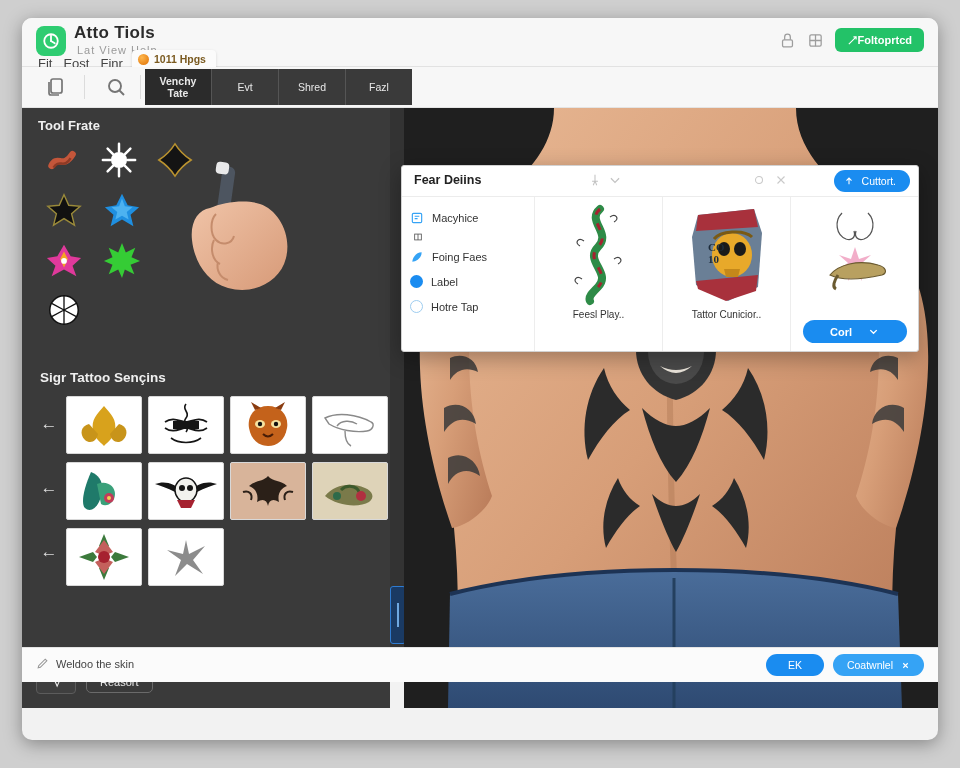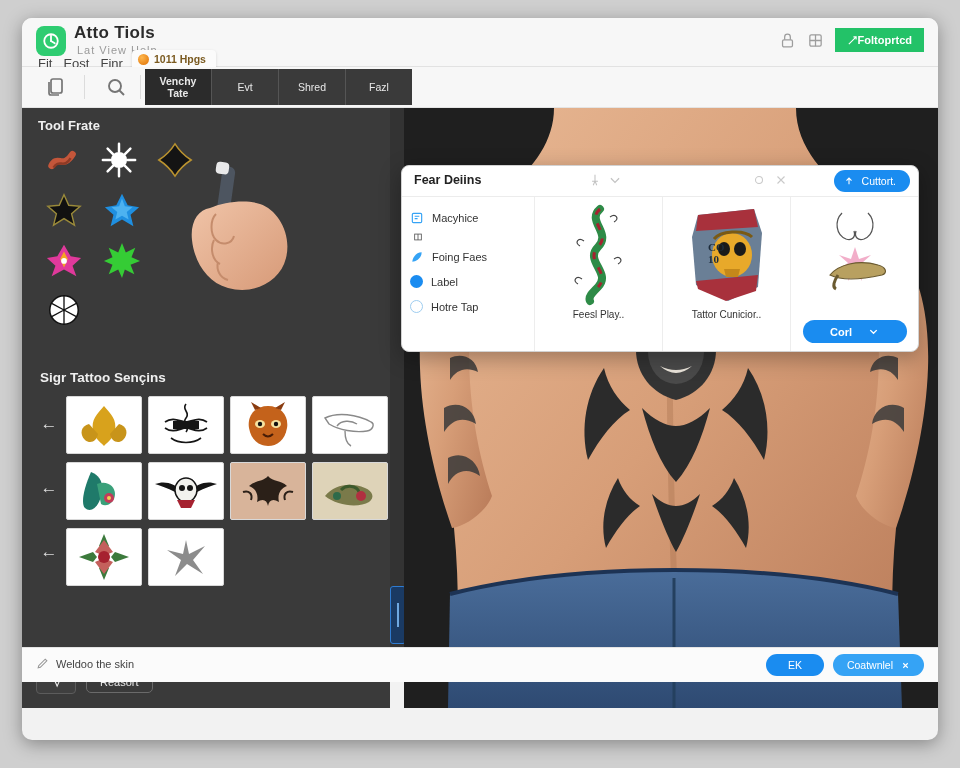--- a/index.html
+++ b/index.html
@@ -19,21 +19,21 @@
   .menubar{position:absolute;left:16px;top:38px;display:flex;gap:11px;font-size:13px;color:#444;}
   .menubar span{cursor:default;}
   .chip{position:absolute;left:110px;top:32px;background:#fbfbfb;border-radius:4px;
         padding:3px 10px 20px 6px;display:flex;align-items:center;gap:5px;
         box-shadow:0 1px 3px rgba(0,0,0,.14);}
   .chip .dot{width:11px;height:11px;border-radius:50%;
       background:radial-gradient(circle at 35% 32%,#ffb74d,#e8851a 70%);}
   .chip .txt{font-size:10.5px;color:#7a5a20;font-weight:600;}
   .tb-right{position:absolute;right:14px;top:10px;display:flex;align-items:center;gap:11px;}
   .ic{width:17px;height:17px;opacity:.55;}
-  .greenbtn{background:#23c268;color:#fff;border:none;border-radius:0;height:24px;
+  .greenbtn{background:#23c268;color:#fff;border:none;border-radius:6px;height:24px;
             padding:0 12px;font-size:11px;font-weight:600;display:flex;align-items:center;
             gap:0;cursor:pointer;font-family:inherit;}
   .greenbtn svg{width:11px;height:11px;}
 
   
   .toolbar{position:relative;height:40px;background:#f7f7f7;border-bottom:1px solid #e4e4e4;}
   .tb-icon{position:absolute;top:8px;width:24px;height:24px;opacity:.72;cursor:pointer;}
   .tb-sep{position:absolute;top:8px;width:1px;height:24px;background:#dcdcdc;}
   .tabs{position:absolute;left:123px;top:2px;display:flex;height:36px;}
   .tab{background:#3a3a3a;color:#e8e8e8;font-size:10.5px;width:60px;display:flex;
@@ -78,21 +78,21 @@
   .dragh{position:absolute;left:368px;top:478px;width:14px;height:56px;background:#1a3a63;
          border:1px solid #2e7bd1;border-radius:3px;cursor:col-resize;}
   .dragh:after{content:"";position:absolute;left:6px;top:16px;width:2px;height:24px;background:#6fa8e0;}
 
   
   .canvas{position:absolute;left:382px;top:0;right:0;height:600px;overflow:hidden;background:#222;}
   .canvas svg{width:100%;height:100%;display:block;}
 
   
   .dialog{position:absolute;left:379px;top:57px;width:516px;height:185px;background:#fff;
-          border:1px solid #d2d2d2;border-radius:8px;box-shadow:0 6px 22px rgba(0,0,0,.3);}
+          border:1px solid #d2d2d2;border-radius:3px;box-shadow:0 6px 22px rgba(0,0,0,.3);}
   .dlg-head{position:relative;height:30px;border-bottom:1px solid #ececec;}
   .dlg-title{position:absolute;left:12px;top:7px;font-size:12.5px;font-weight:700;color:#222;}
   .dlg-c{position:absolute;top:7px;width:14px;height:14px;opacity:.45;cursor:pointer;}
   .bluebtn{position:absolute;right:8px;top:4px;height:22px;background:#1a8cf0;color:#fff;
            border:none;border-radius:11px;padding:0 14px 0 10px;font-size:10.5px;
            display:flex;align-items:center;gap:8px;cursor:pointer;font-family:inherit;}
   .dlg-body{display:flex;height:154px;}
   .menucol{width:124px;border-right:1px solid #ededed;padding:8px 0 0 8px;}
   .mi{display:flex;align-items:center;gap:8px;height:25px;font-size:11px;color:#333;cursor:pointer;}
   .mi svg{width:14px;height:14px;flex:none;}

